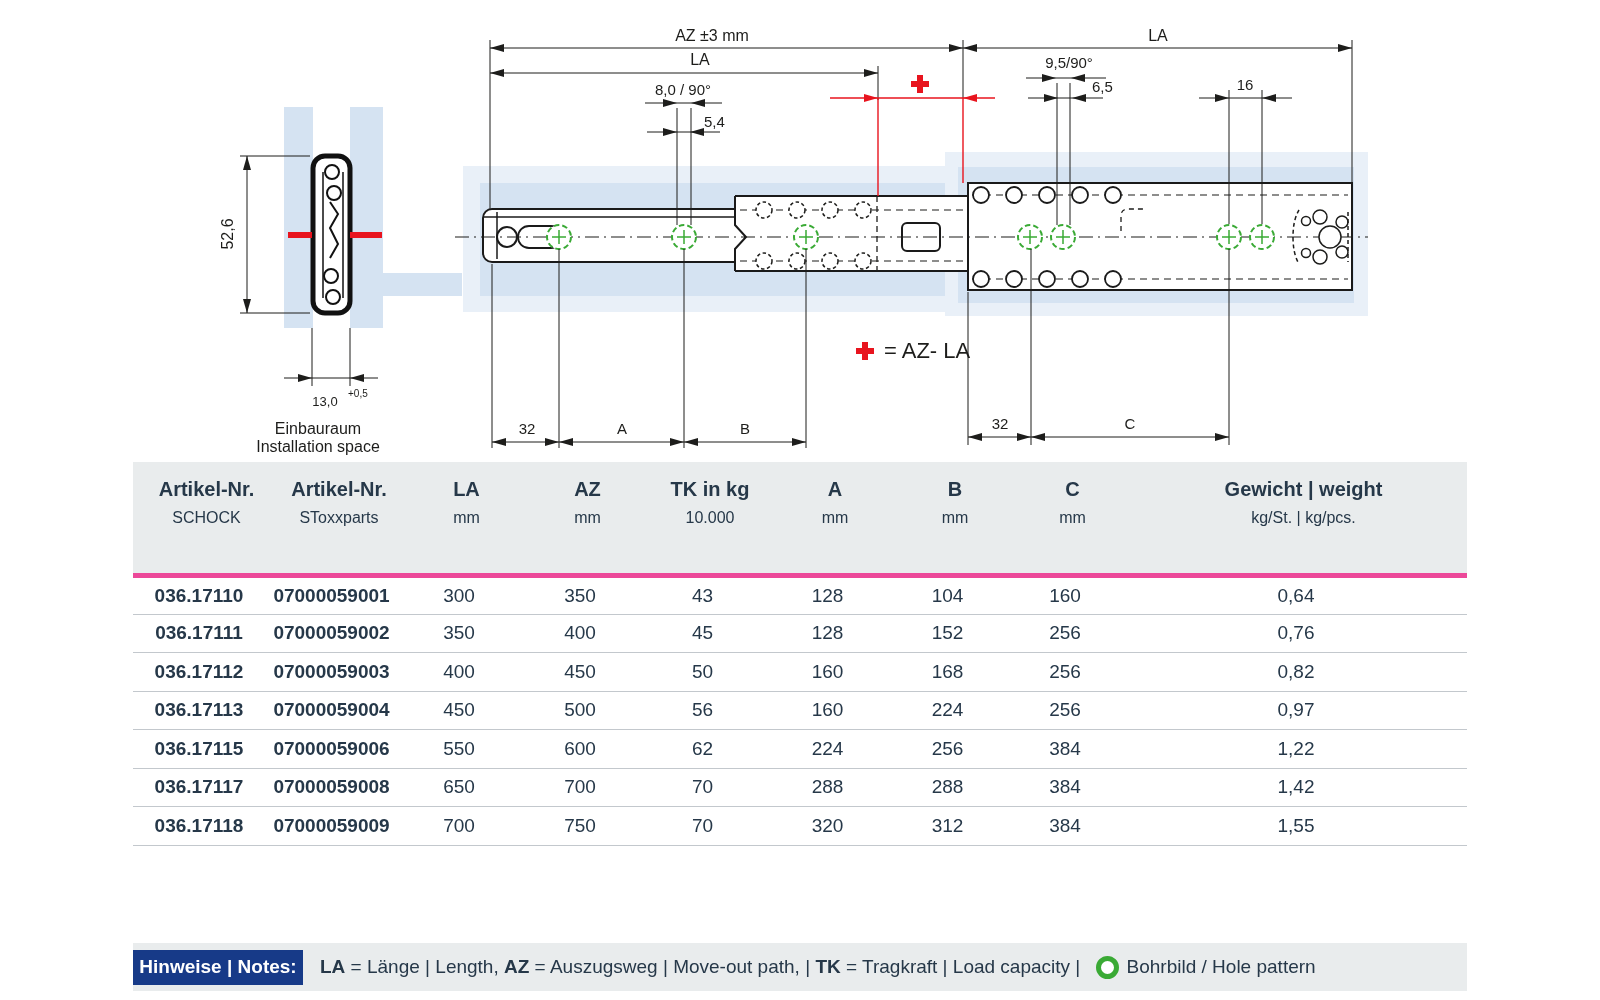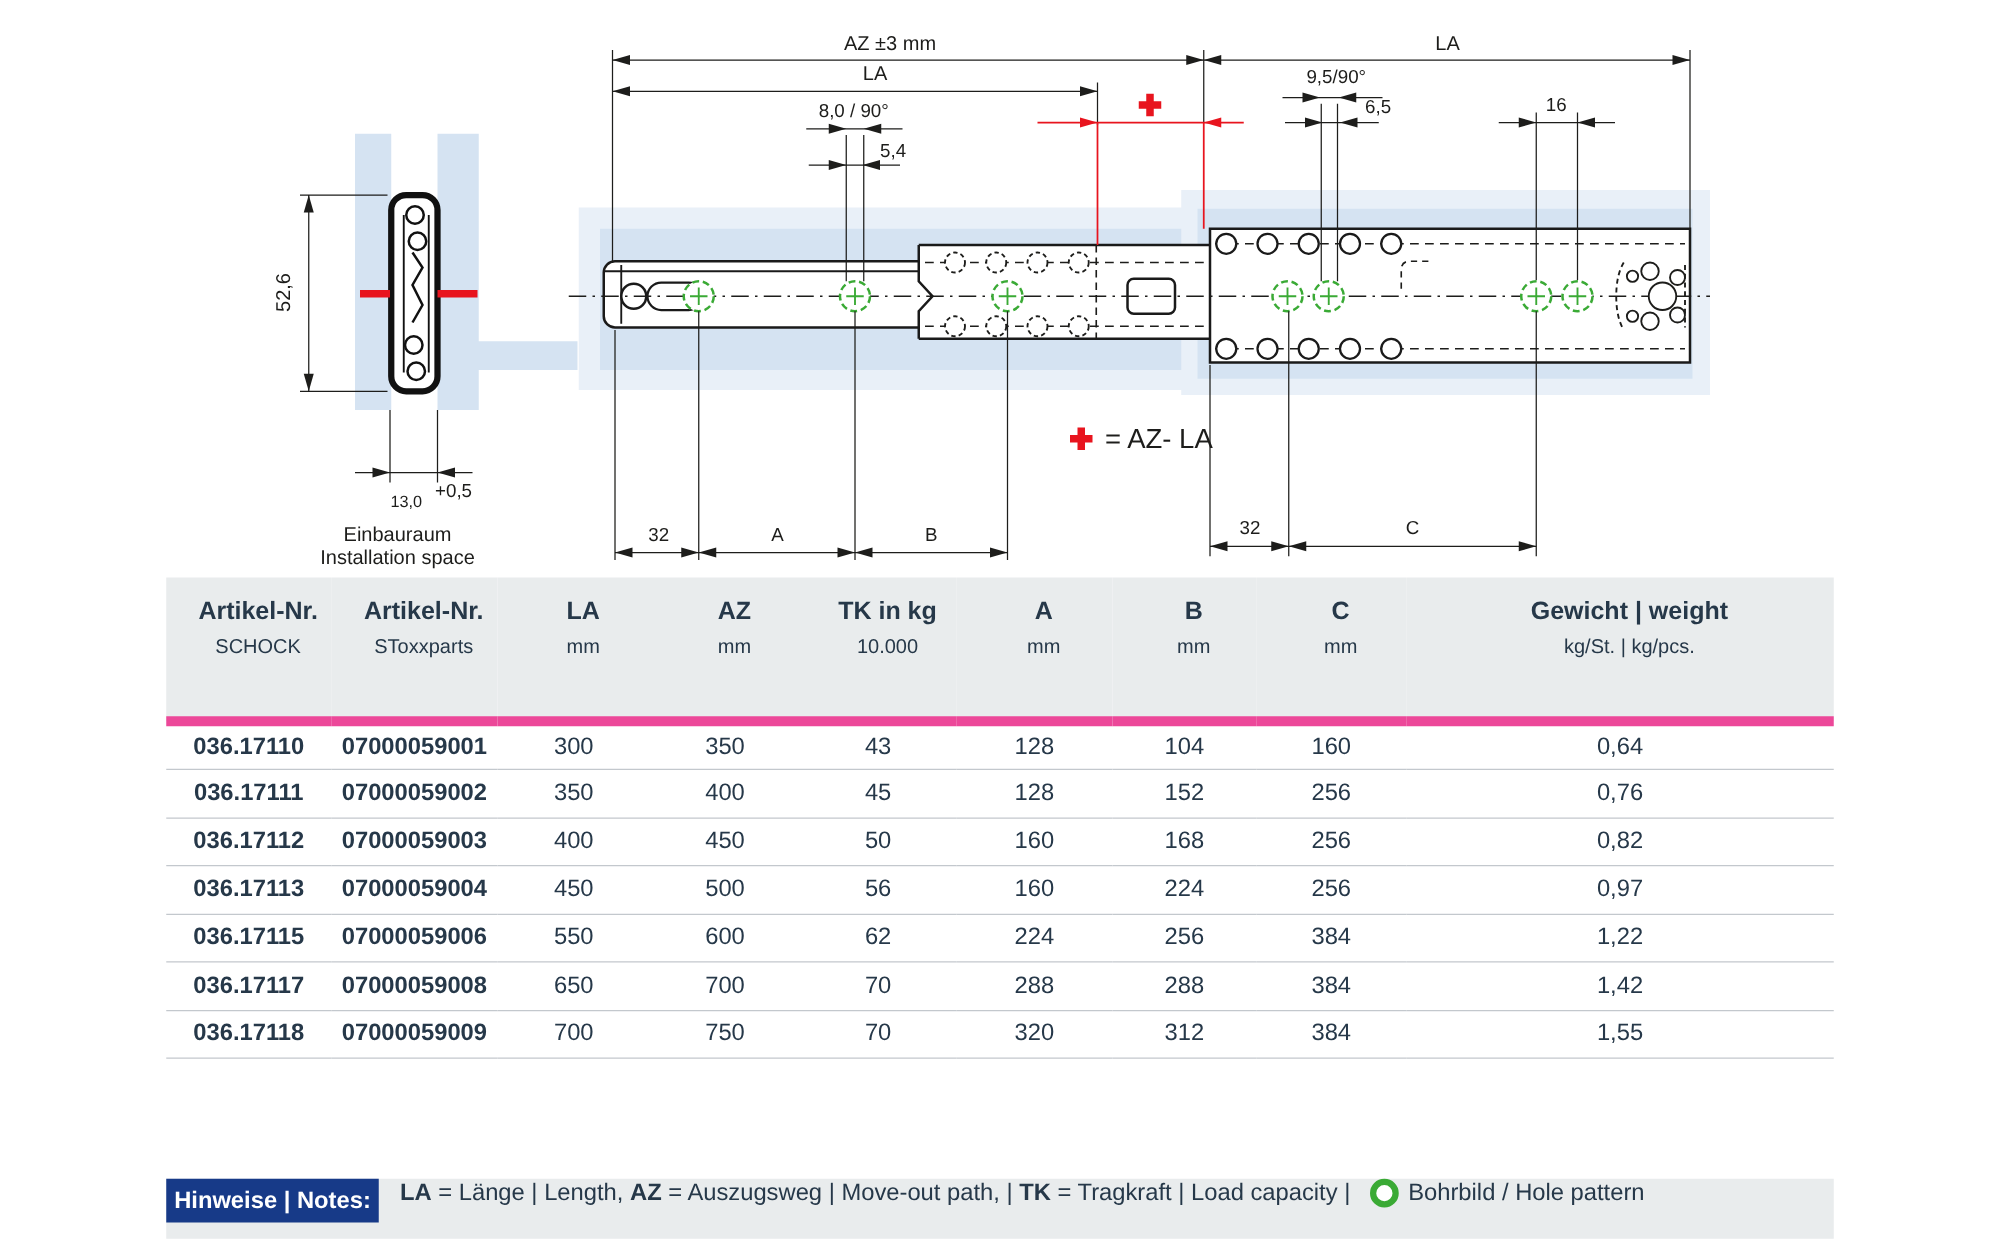--- a/index.html
+++ b/index.html
@@ -6,39 +6,39 @@
   .page{position:relative;width:1600px;height:1000px;background:#fff;overflow:hidden;
         font-family:"Liberation Sans",sans-serif;color:#263849;}
   
   .drawing{position:absolute;left:0;top:0;width:1600px;height:460px;}
   .drawing svg{position:absolute;left:0;top:0;}
   .lbl{position:absolute;transform:translate(-50%,-50%);font-size:15px;color:#1d1d1b;
        white-space:nowrap;line-height:1;}
   .lbl-lg{font-size:16px;}
   .lbl-left{transform:translate(0,-50%);}
   .rot{transform:translate(-50%,-50%) rotate(-90deg);}
-  .sup{position:absolute;transform:translate(0,-50%);font-size:15px;color:#1d1d1b;white-space:nowrap;}
+  .sup{position:absolute;transform:translate(0,-50%);font-size:10px;color:#1d1d1b;white-space:nowrap;}
   .big{font-size:13px;}
   .cross{position:absolute;width:18px;height:18px;}
   .cross::before{content:"";position:absolute;left:6px;top:0;width:6px;height:18px;background:#e8141e;}
   .cross::after{content:"";position:absolute;left:0;top:6px;width:18px;height:6px;background:#e8141e;}
   .formula{position:absolute;transform:translate(0,-50%);font-size:22px;color:#1d1d1b;white-space:nowrap;}
   
   .spec-table{position:absolute;left:133px;top:462px;width:1334px;}
   table{width:100%;border-collapse:collapse;table-layout:fixed;}
   thead th{background:#e9eced;height:95px;vertical-align:top;padding:16px 0 0 15px;
-           border-bottom:8px solid #ec4899;font-weight:400;text-align:center;}
+           border-bottom:5px solid #ec4899;font-weight:400;text-align:center;}
   .h1{font-size:20px;font-weight:700;color:#263849;}
   .h2{font-size:16px;font-weight:400;color:#263849;margin-top:8px;}
   tbody tr{height:38.5px;}
   tbody td{text-align:center;font-size:19px;color:#263849;border-bottom:1px solid #c3c8cd;}
   tbody td:nth-child(1),tbody td:nth-child(2){font-weight:700;}
   
   .notes{position:absolute;left:133px;top:943px;width:1334px;height:48px;background:#e9eced;
-         display:flex;align-items:flex-start;font-size:19px;color:#263849;}
+         display:flex;align-items:center;font-size:19px;color:#263849;}
   .notes-label{width:170px;height:35px;background:#173a88;color:#fff;font-weight:700;
                display:flex;align-items:center;justify-content:center;flex:0 0 auto;font-size:19px;}
   .notes-text{margin-left:17px;display:flex;align-items:center;}
   .notes-text b{font-weight:700;}
   .notes-text span{white-space:pre;}
   .ring{width:13px;height:13px;border:5px solid #3aaa35;border-radius:50%;background:#fff;
         display:inline-block;margin:0 8px 0 10px;flex:0 0 auto;}
 </style>
 </head>
 <body>

